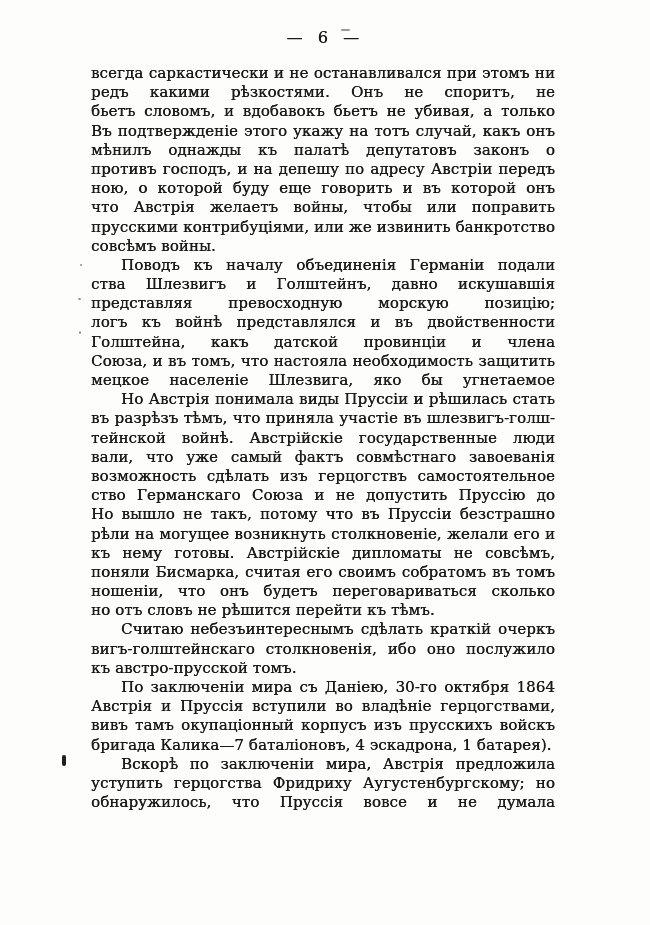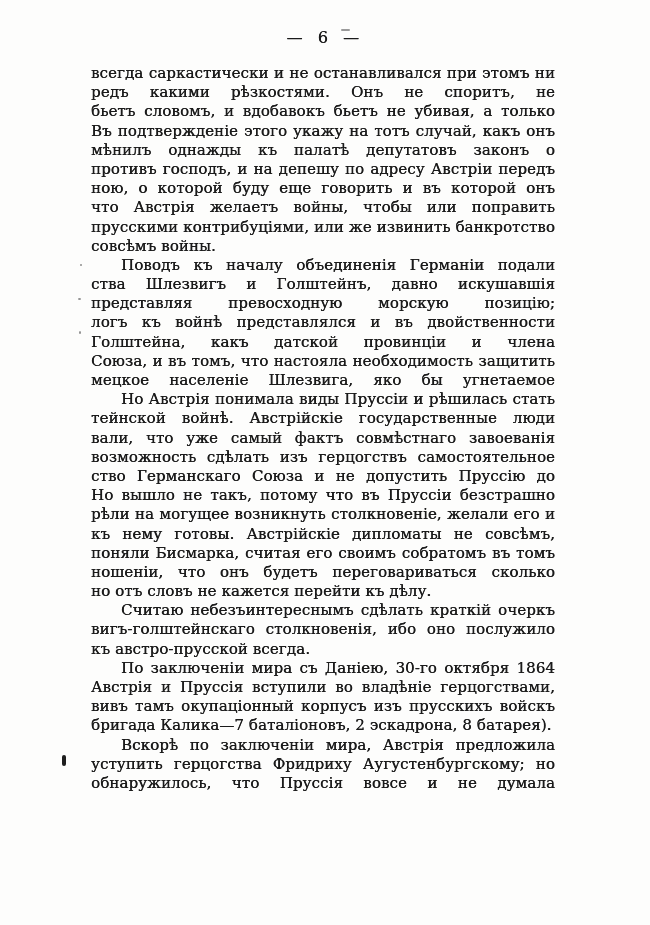--- a/index.html
+++ b/index.html
@@ -71,37 +71,38 @@
       <div class="line">прусскими контрибуціями, или же извинить банкротство не-</div>
       <div class="line last">совсѣмъ войны.</div>
       <div class="line indent">Поводъ къ началу объединенія Германіи подали герцог-</div>
       <div class="line">ства Шлезвигъ и Голштейнъ, давно искушавшія Пруссію,</div>
       <div class="line">представляя превосходную морскую позицію; благовидный пред-</div>
       <div class="line">логъ къ войнѣ представлялся и въ двойственности положенія</div>
       <div class="line">Голштейна, какъ датской провинціи и члена Германскаго</div>
       <div class="line">Союза, и въ томъ, что настояла необходимость защитить нѣ-</div>
       <div class="line last">мецкое населеніе Шлезвига, яко бы угнетаемое датчанами.</div>
       <div class="line indent">Но Австрія понимала виды Пруссіи и рѣшилась стать имъ</div>
+      <div class="line">въ разрѣзъ тѣмъ, что приняла участіе въ шлезвигъ-голш-</div>
       <div class="line">тейнской войнѣ. Австрійскіе государственные люди разсчиты-</div>
       <div class="line">вали, что уже самый фактъ совмѣстнаго завоеванія дастъ имъ</div>
       <div class="line">возможность сдѣлать изъ герцогствъ самостоятельное государ-</div>
       <div class="line">ство Германскаго Союза и не допустить Пруссію до захвата.</div>
       <div class="line">Но вышло не такъ, потому что въ Пруссіи безстрашно смот-</div>
       <div class="line">рѣли на могущее возникнуть столкновеніе, желали его и были</div>
       <div class="line">къ нему готовы. Австрійскіе дипломаты не совсѣмъ, кажется,</div>
       <div class="line">поняли Бисмарка, считая его своимъ собратомъ въ томъ от-</div>
       <div class="line">ношеніи, что онъ будетъ переговариваться сколько угодно,</div>
-      <div class="line last">но отъ словъ не кажется перейти къ дѣлу.</div>
+      <div class="line last">но отъ словъ не рѣшится перейти къ тѣмъ.</div>
       <div class="line indent">Считаю небезъинтереснымъ сдѣлать краткій очеркъ шлез-</div>
       <div class="line">вигъ-голштейнскаго столкновенія, ибо оно послужило поводомъ</div>
-      <div class="line last">къ австро-прусской всегда.</div>
+      <div class="line last">къ австро-прусской томъ.</div>
       <div class="line indent">По заключеніи мира съ Даніею, 30-го октября 1864 г.,</div>
       <div class="line">Австрія и Пруссія вступили во владѣніе герцогствами, оста-</div>
       <div class="line">вивъ тамъ окупаціонный корпусъ изъ прусскихъ войскъ (6</div>
-      <div class="line last">бригада Калика—7 баталіоновъ, 2 эскадрона, 8 батарея).</div>
+      <div class="line last">бригада Калика—7 баталіоновъ, 4 эскадрона, 1 батарея).</div>
       <div class="line indent">Вскорѣ по заключеніи мира, Австрія предложила Пруссіи</div>
       <div class="line">уступить герцогства Фридриху Аугустенбургскому; но здѣсь и</div>
       <div class="line">обнаружилось, что Пруссія вовсе и не думала отказываться отъ</div>
     </div>
 
   <div class="blot blot-bar"></div>
   <div class="speck speck-1"></div>
   <div class="speck speck-2"></div>
   <div class="speck speck-3"></div>
   <div class="speck speck-4"></div>

